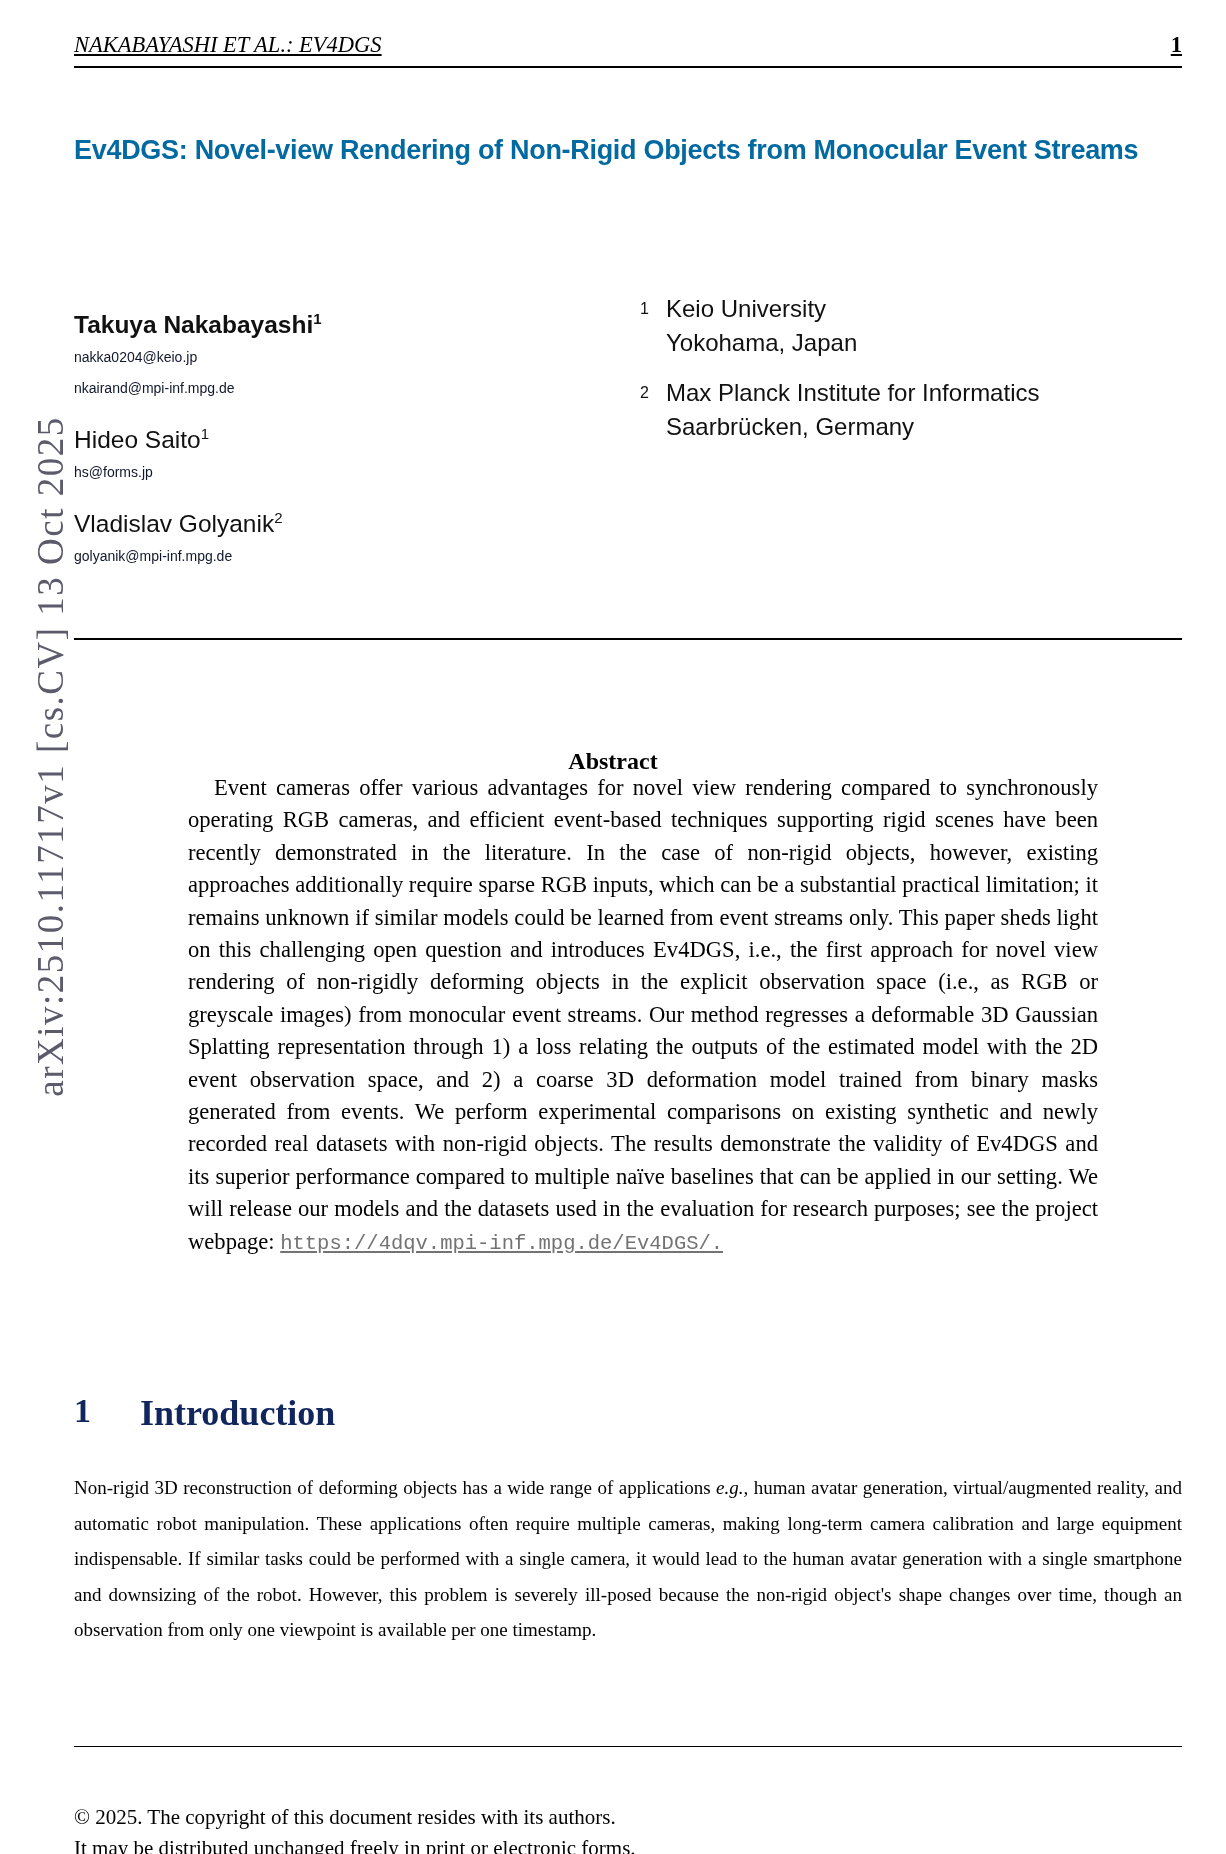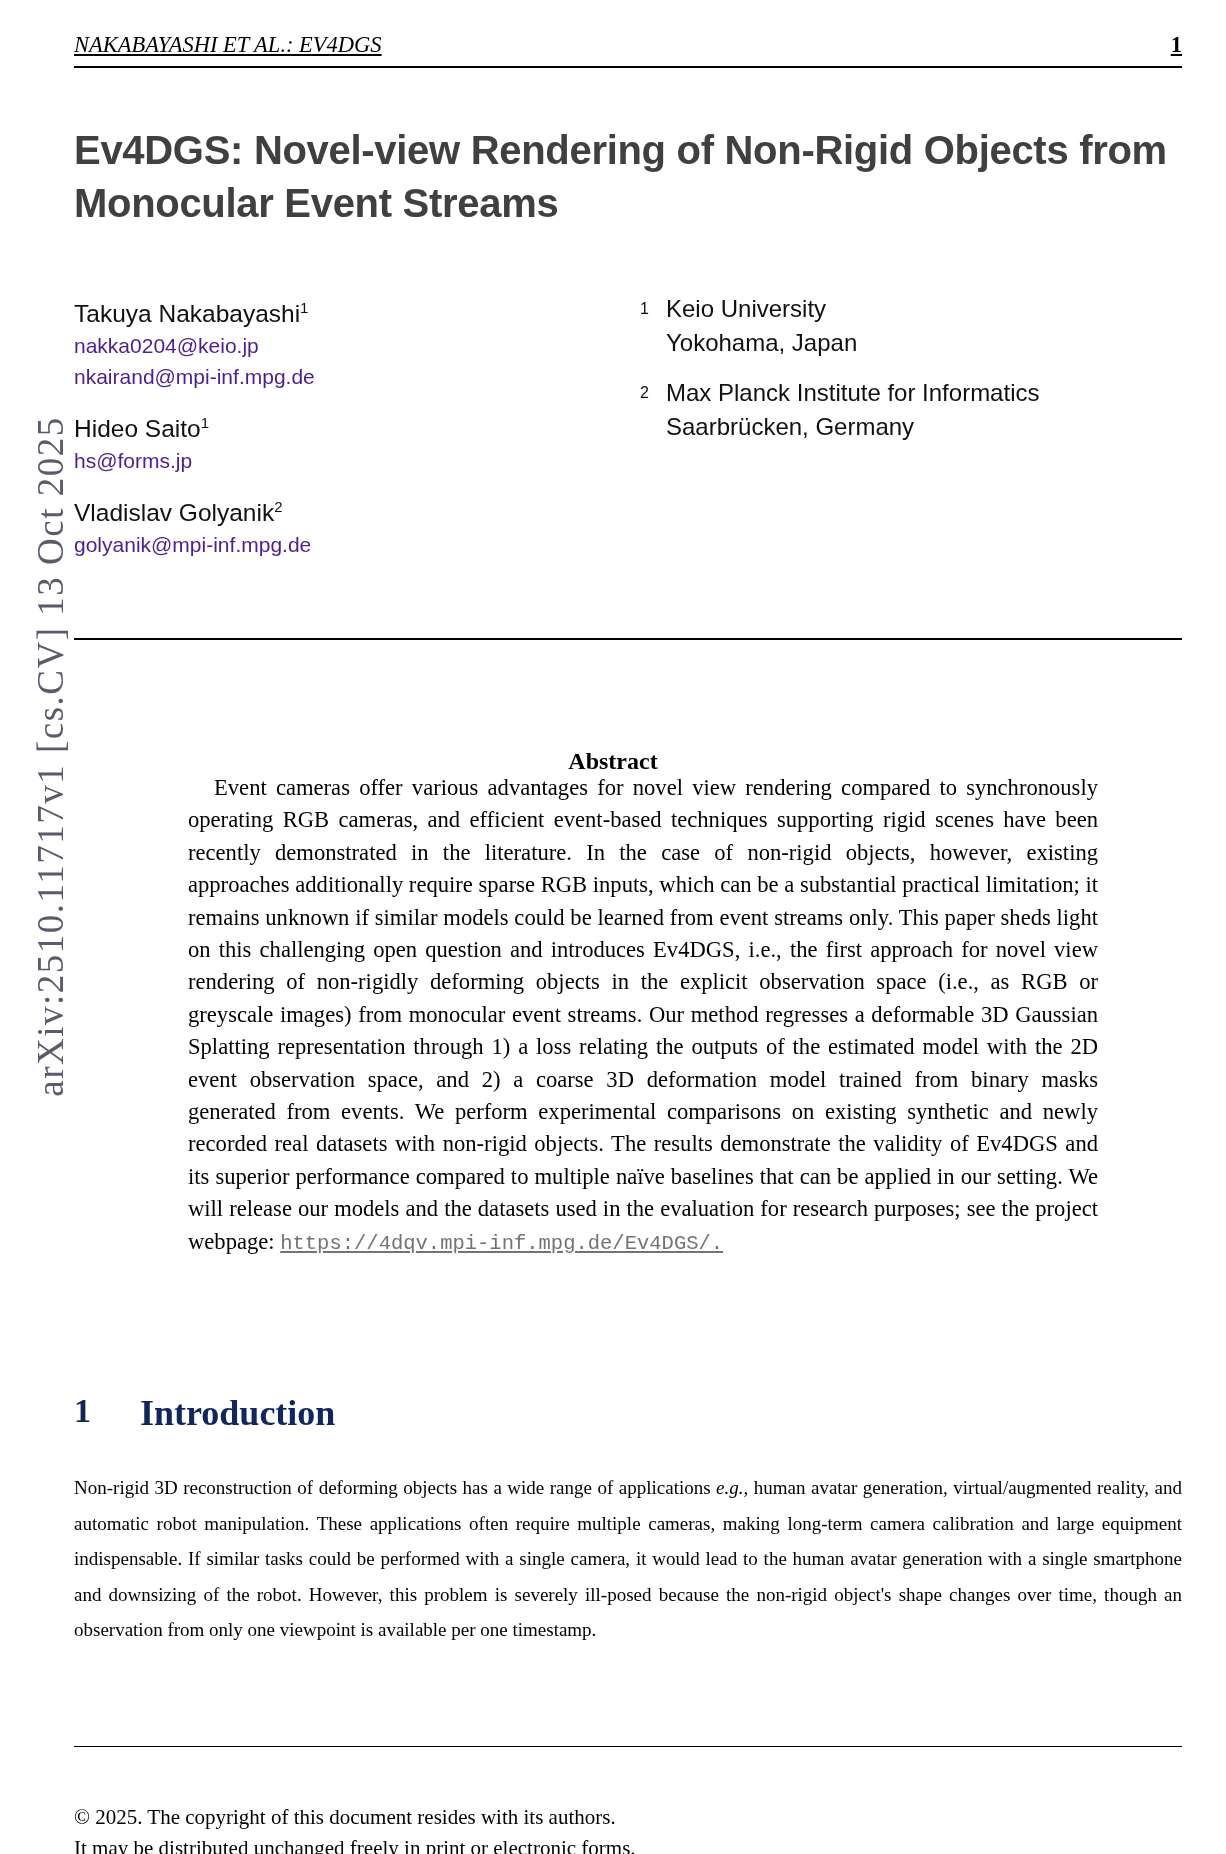--- a/index.html
+++ b/index.html
@@ -67,47 +67,47 @@
   }
 
   
   .title {
     position: absolute;
     left: 74px;
     top: 124px;
     width: 1110px;
     font-family: "Liberation Sans", sans-serif;
     font-weight: bold;
-    font-size: 40px;
+    font-size: 27px;
     line-height: 53px;
-    color: #404040;
+    color: #0369a1;
     letter-spacing: -0.3px;
   }
 
   
   .authors {
     position: absolute;
     left: 74px;
     top: 292px;
     width: 460px;
     font-family: "Liberation Sans", sans-serif;
     font-size: 24.5px;
     color: #111;
   }
   .author-name {
     margin-top: 17px;
     line-height: 30px;
     color: #111;
   }
-  .author-name:first-child { margin-top: 1px; }
+  .author-name:first-child { margin-top: 12px; font-weight: bold; }
   .author-name sup { font-size: 15px; vertical-align: super; }
   .author-mail {
-    font-size: 21px;
+    font-size: 14px;
     line-height: 28px;
-    color: #4c1d95;
+    color: #0f172a;
     margin-top: 3px;
   }
 
   .affils {
     position: absolute;
     left: 640px;
     top: 292px;
     width: 500px;
     font-family: "Liberation Sans", sans-serif;
     font-size: 24px;

